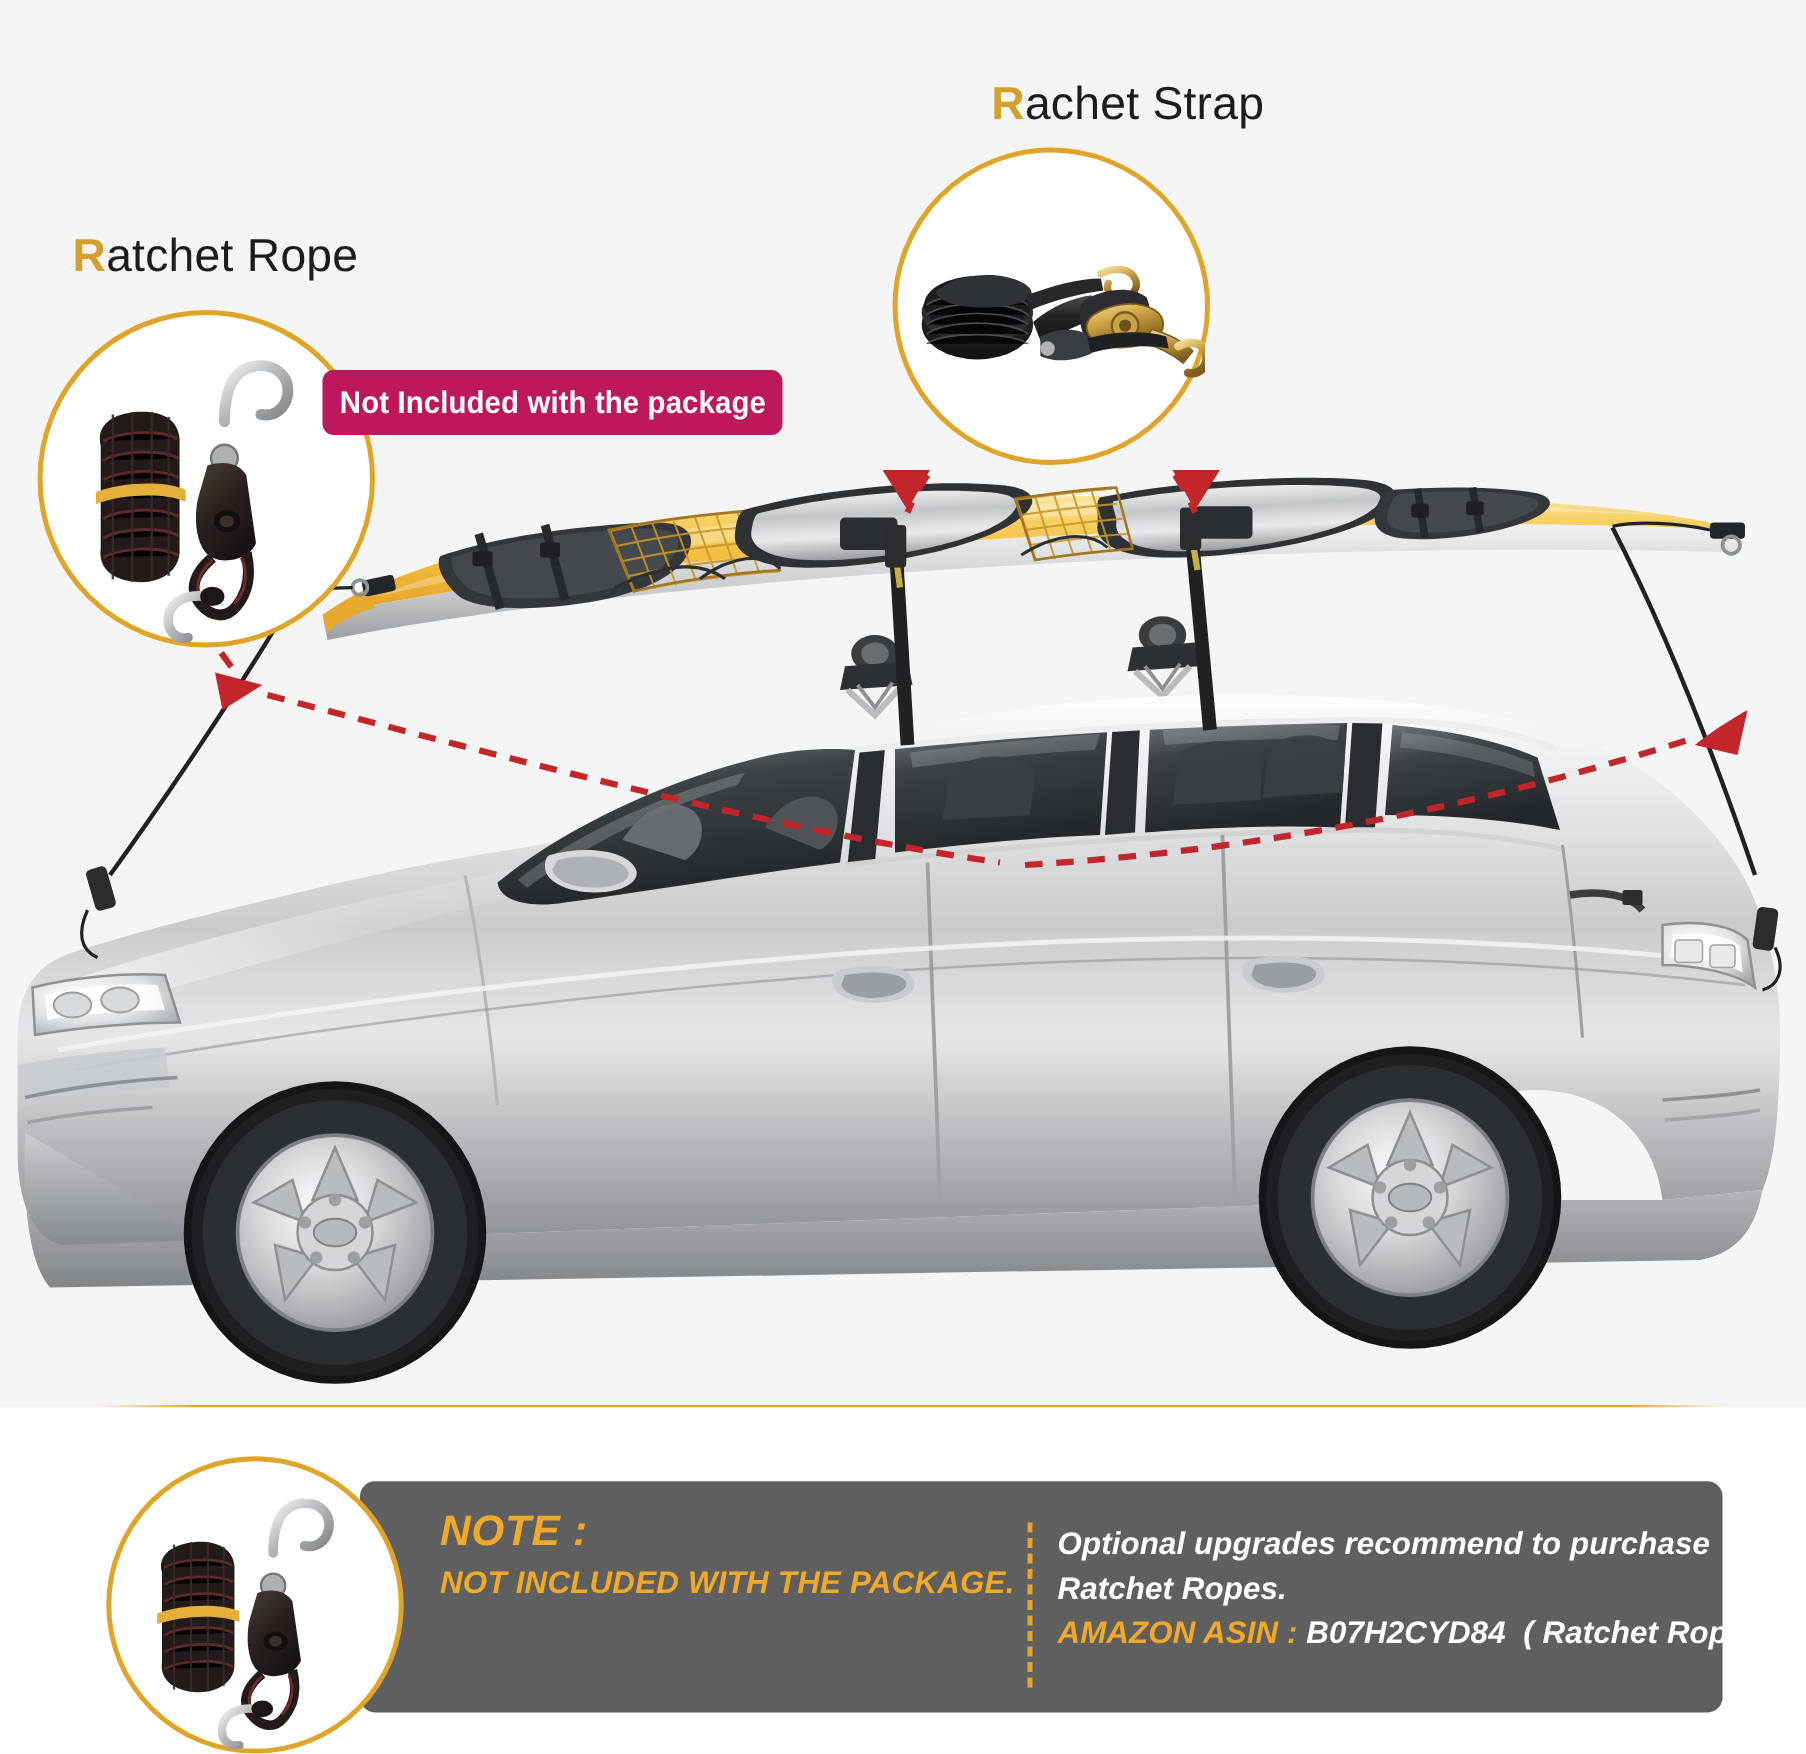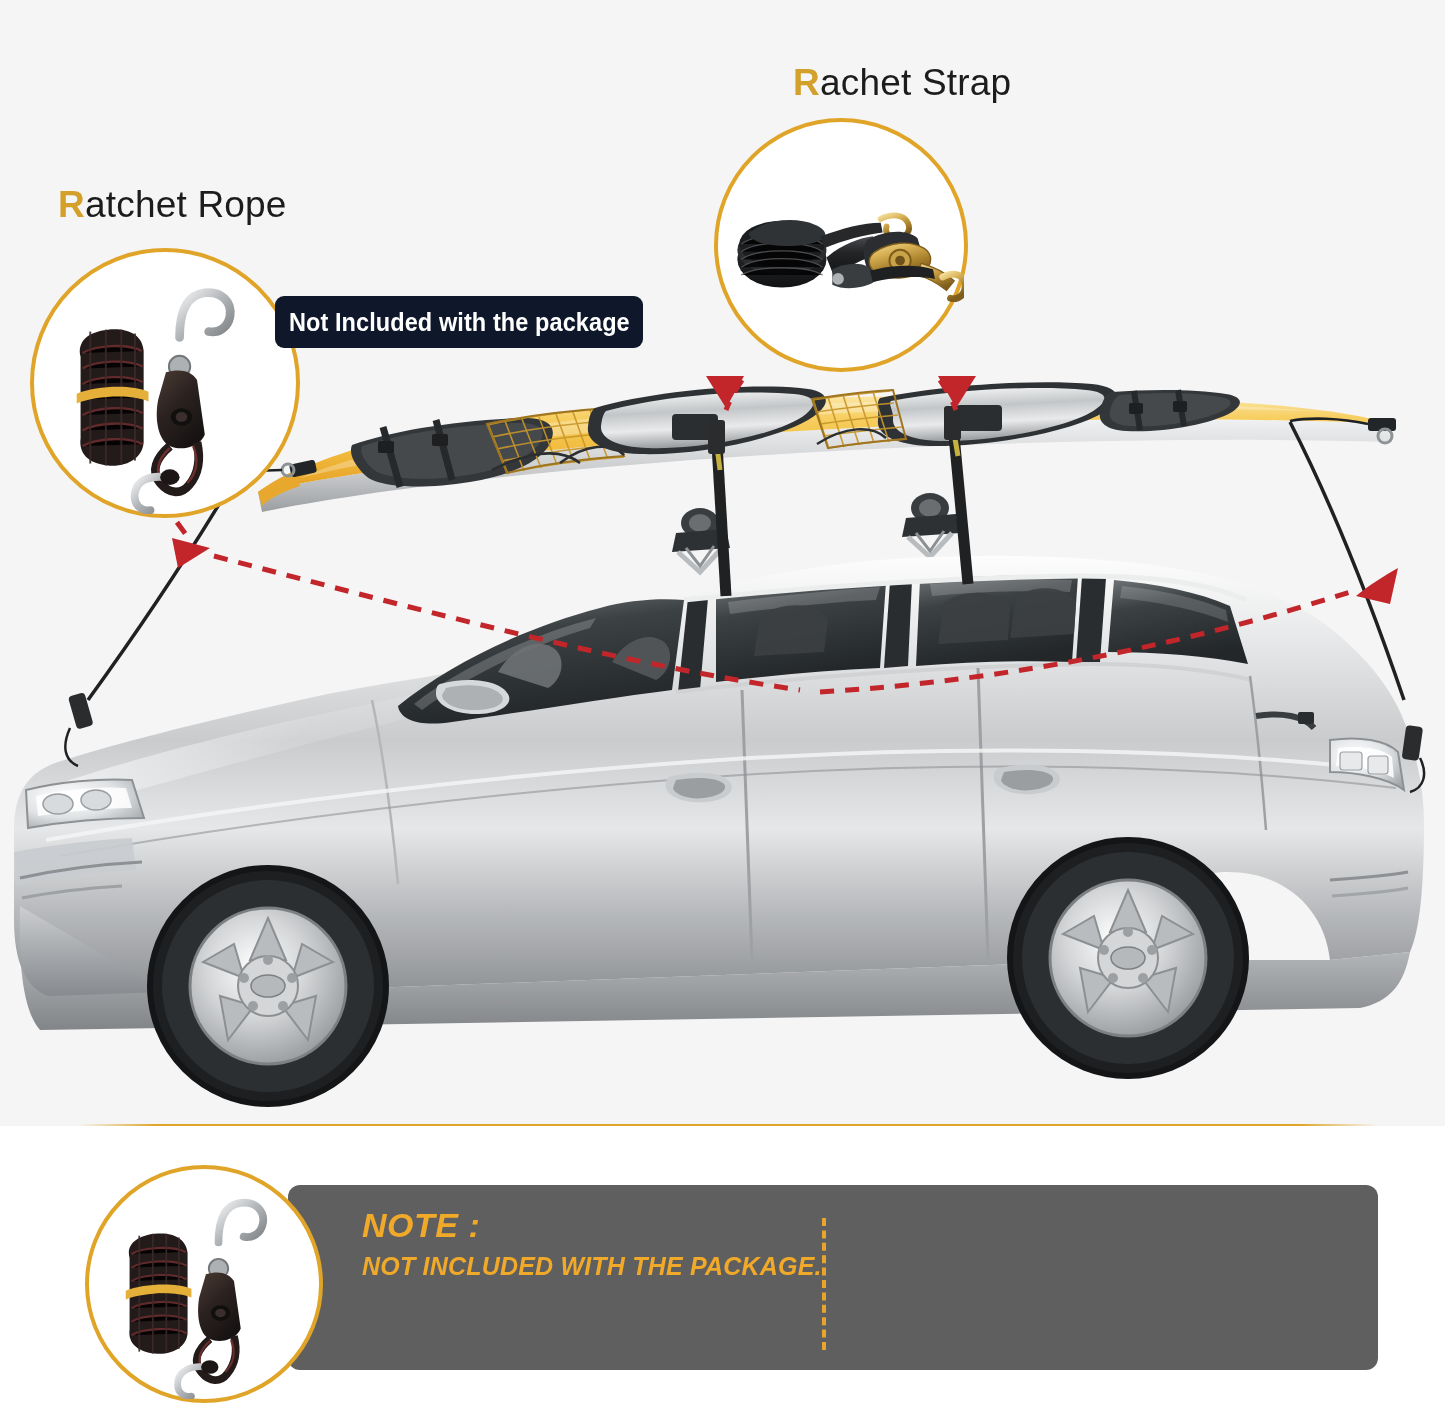--- a/index.html
+++ b/index.html
@@ -62,23 +62,23 @@
     position: absolute;
     border-radius: 50%;
     background: #ffffff;
     border: 4px solid #e0a528;
     box-sizing: border-box;
   }
 
   
   #not-included-badge {
     position: absolute;
-    left: 275px; top: 296px;
+    left: 258px; top: 296px;
     width: 368px; height: 52px;
-    background: #0f172a;
+    background: #be185d;
     border-radius: 9px;
     display: flex;
     align-items: center;
     justify-content: center;
     box-sizing: border-box;
   }
   #not-included-badge span {
     font-family: "Liberation Sans Narrow", "Liberation Sans", sans-serif;
     font-size: 25px;
     font-weight: 700;
@@ -116,21 +116,21 @@
     left: 822px; top: 1218px;
     width: 0; height: 132px;
     border-left: 4px dashed #e8a42b;
   }
 
   .note-col {
     position: absolute;
     font-family: "Liberation Sans Narrow", "Liberation Sans", sans-serif;
     font-style: italic;
   }
-  #note-left { left: 352px; top: 1208px; width: 450px; margin-left: 10px; }
+  #note-left { left: 352px; top: 1208px; width: 450px; }
   #note-right { left: 846px; top: 1218px; width: 520px; }
 
   .note-head {
     font-size: 34px;
     font-weight: 700;
     color: #f0a929;
     letter-spacing: .5px;
     line-height: 1.05;
     margin-bottom: 6px;
   }
@@ -757,14 +757,19 @@
     </svg>
   </div>
 
   <div id="dotted-sep"></div>
 
   <div class="note-col" id="note-left">
     <div class="note-head">NOTE :</div>
     <div class="note-line amber">NOT INCLUDED WITH THE PACKAGE.</div>
   </div>
 
+  <div class="note-col" id="note-right">
+    <div class="rnote-line">Optional upgrades recommend to purchase</div>
+    <div class="rnote-line">Ratchet Ropes.</div>
+    <div class="rnote-line"><span class="asin-label">AMAZON ASIN</span><span class="asin-label"> : </span><span>B07H2CYD84</span>&nbsp;&nbsp;<span>( Ratchet Ropes )</span></div>
+  </div>
 
 </div>
 
 </body></html>

